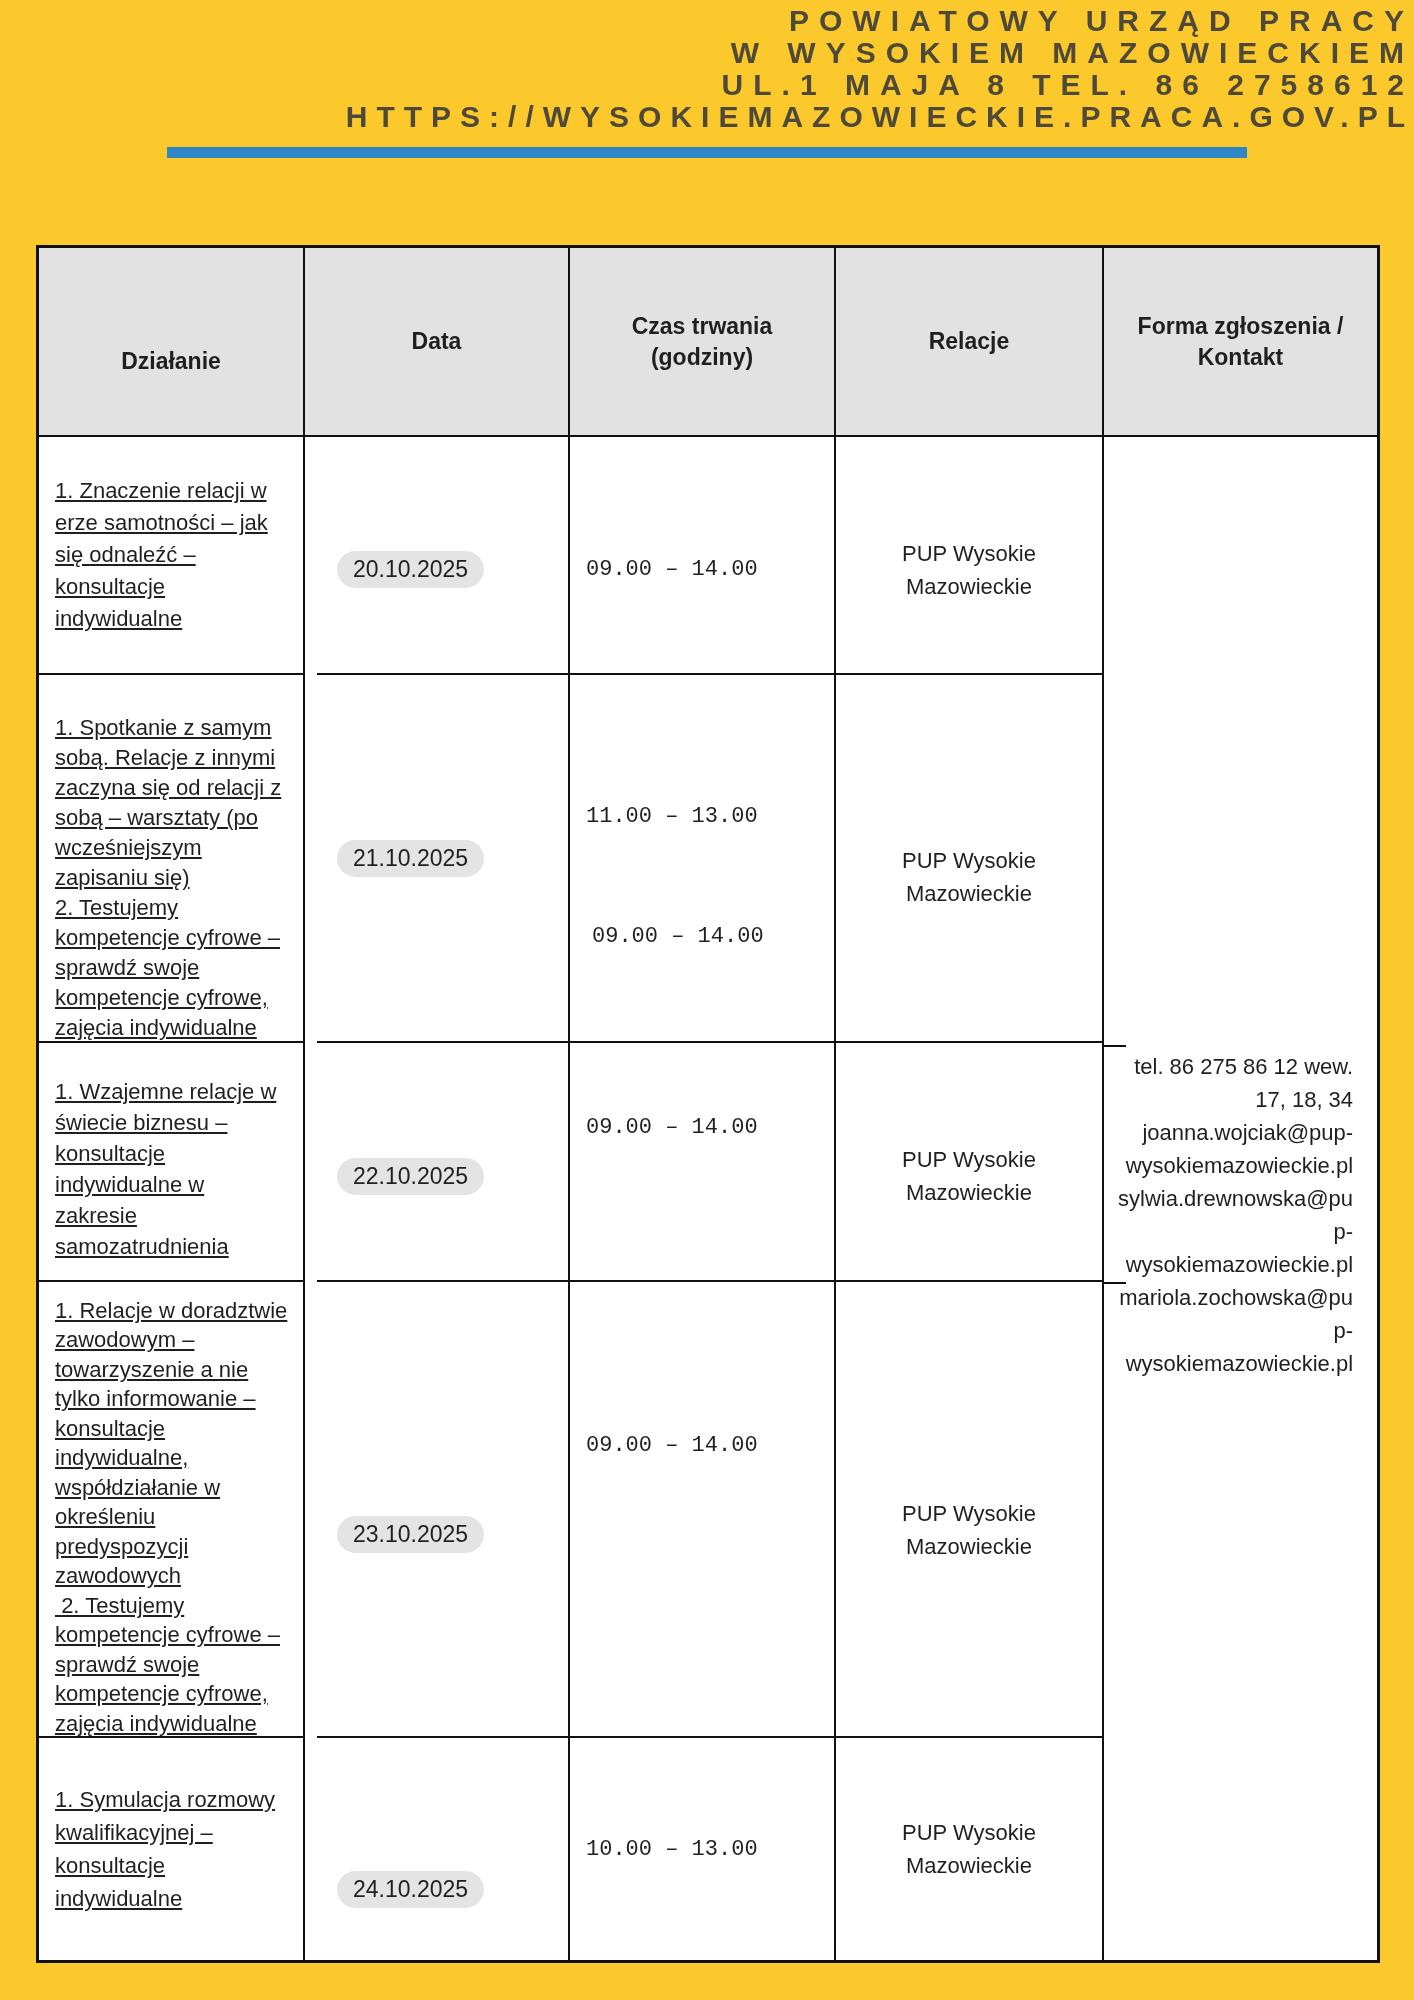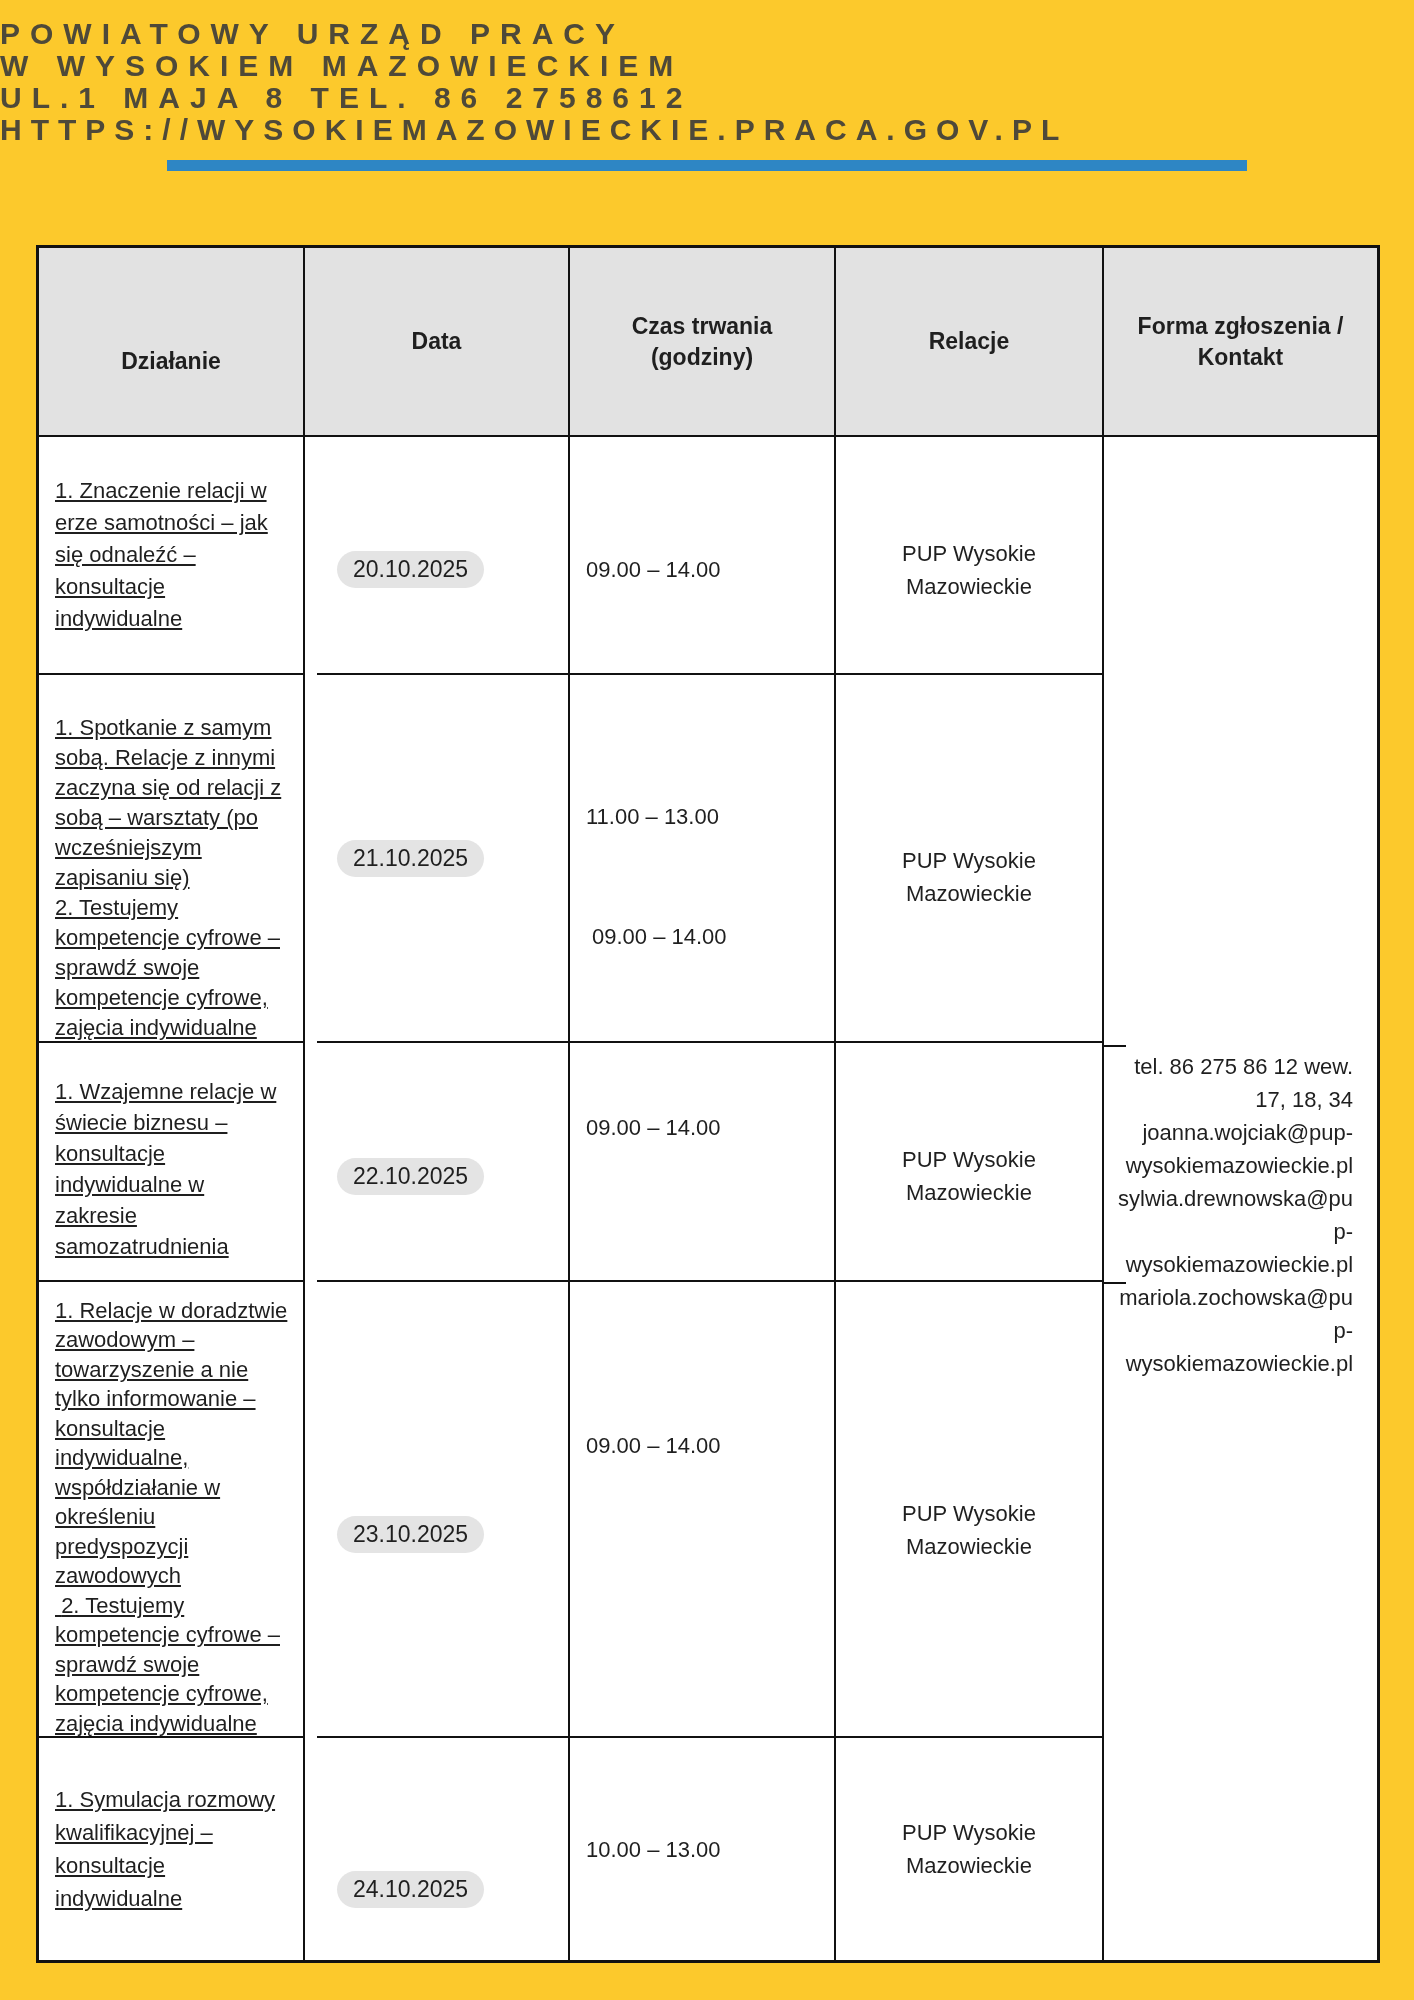--- a/index.html
+++ b/index.html
@@ -10,22 +10,22 @@
     height: 2000px;
     margin: 0 auto;
     background: var(--page-bg, #FCC92C);
     font-family: "Liberation Sans", "DejaVu Sans", sans-serif;
     color: var(--text, #1F1F1F);
     overflow: hidden;
   }
 
   
   .masthead {
-    padding-top: 18px;
-    text-align: left;
+    padding-top: 5px;
+    text-align: right;
     color: var(--masthead-text, #4E4939);
     font-weight: 700;
   }
   .m-line {
     font-size: 30px;
     line-height: 32px;
     letter-spacing: 10px;
     white-space: nowrap;
   }
   .m-line.url { letter-spacing: 9px; }
@@ -93,21 +93,21 @@
     font-size: 23px;
     white-space: nowrap;
   }
   .r1 .pill { margin-top: 28px; }
   .r3 .pill { margin-top: 30px; }
   .r4 .pill { margin-top: 50px; }
   .r5 .pill { margin-top: 80px; }
 
   
   .cell.time { padding-left: 16px; flex-direction: column; align-items: flex-start; justify-content: center; }
-  .time-group { display: flex; flex-direction: column; }
+  .time-group { display: flex; flex-direction: column; font-family: Liberation Mono, monospace; }
   .time-line { white-space: nowrap; line-height: 33px; }
   .r1 .time-group { margin-top: 28px; }
   .r2 .time-group { gap: 87px; margin-top: 36px; }
   .r2 .time-line + .time-line { margin-left: 6px; }
   .r3.time { justify-content: flex-start; padding-top: 68px; }
   .r4.time { justify-content: flex-start; padding-top: 147px; }
 
   
   .cell.place { justify-content: center; }
   .place-text { white-space: pre-wrap; text-align: center; line-height: 33px; }

